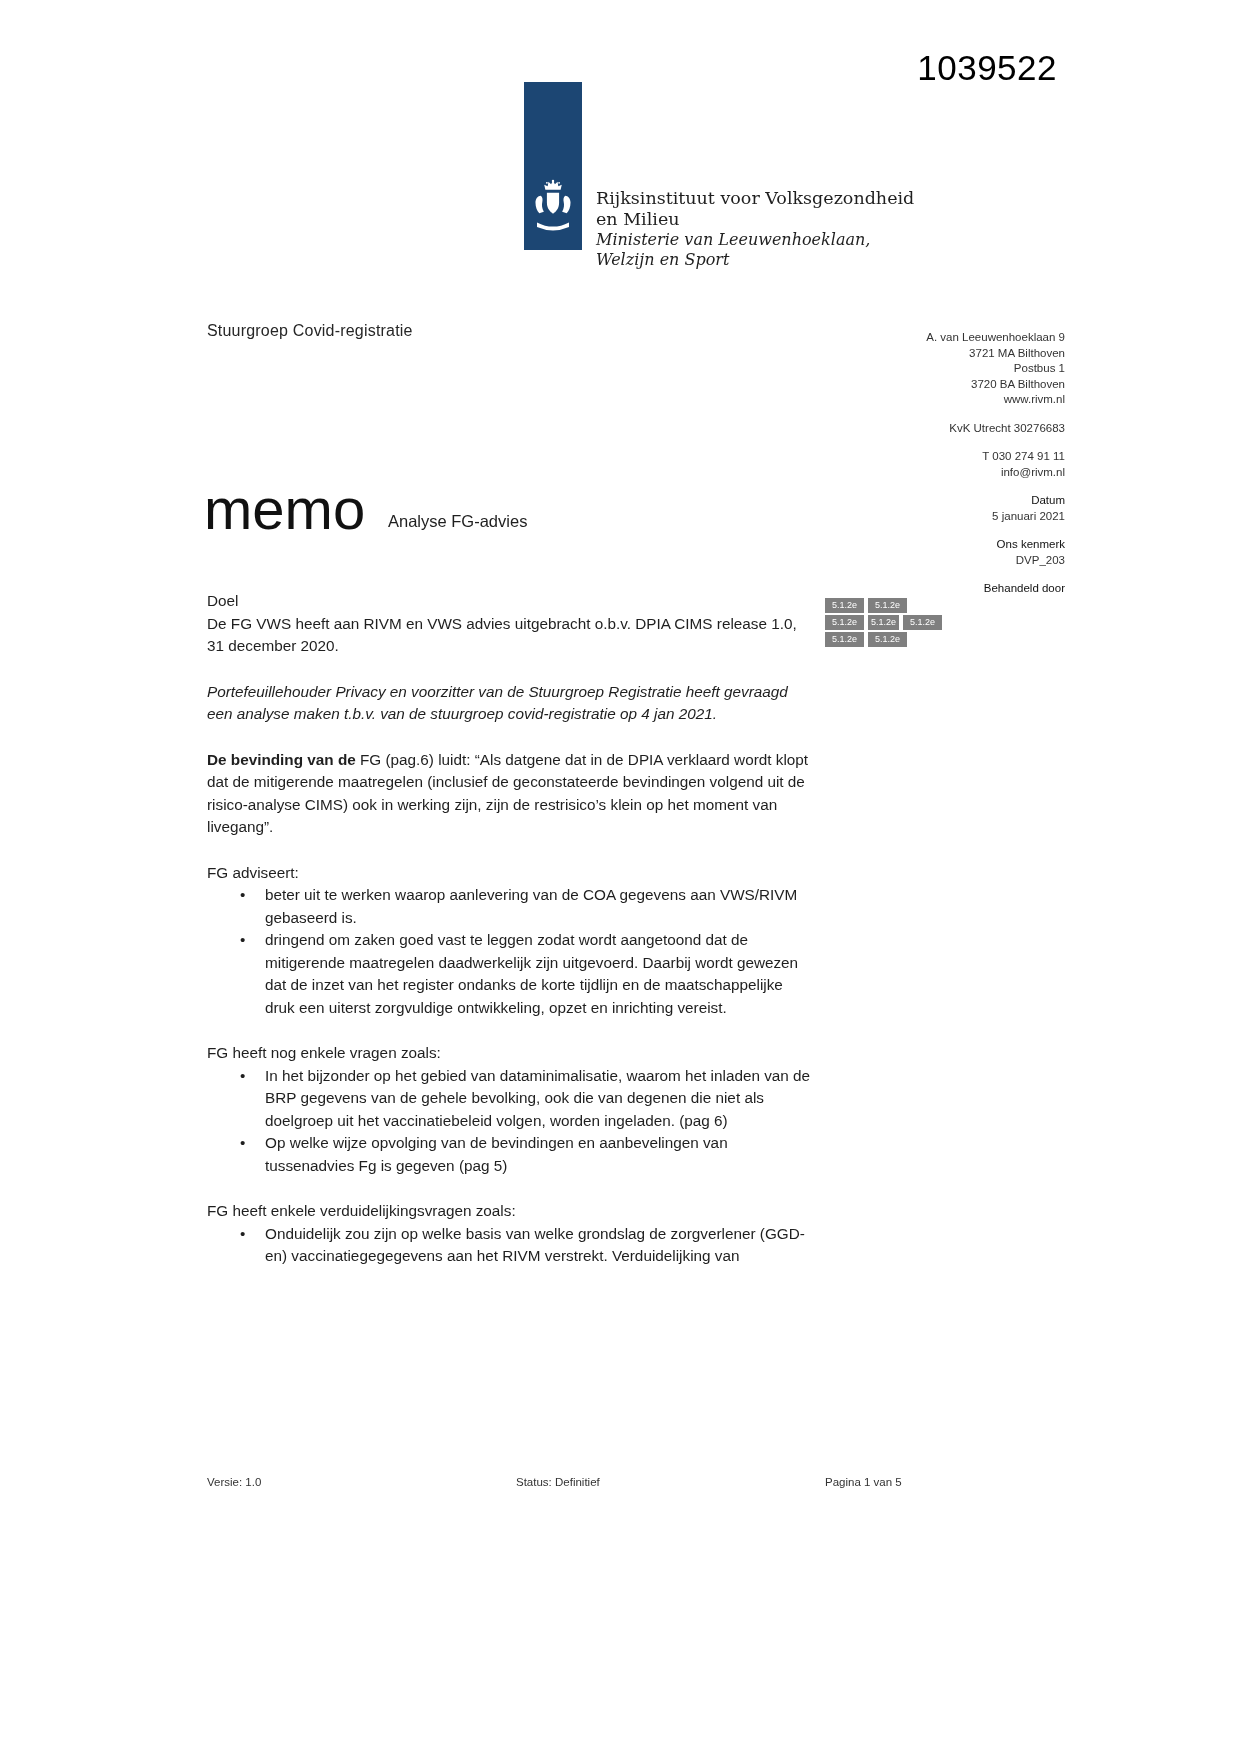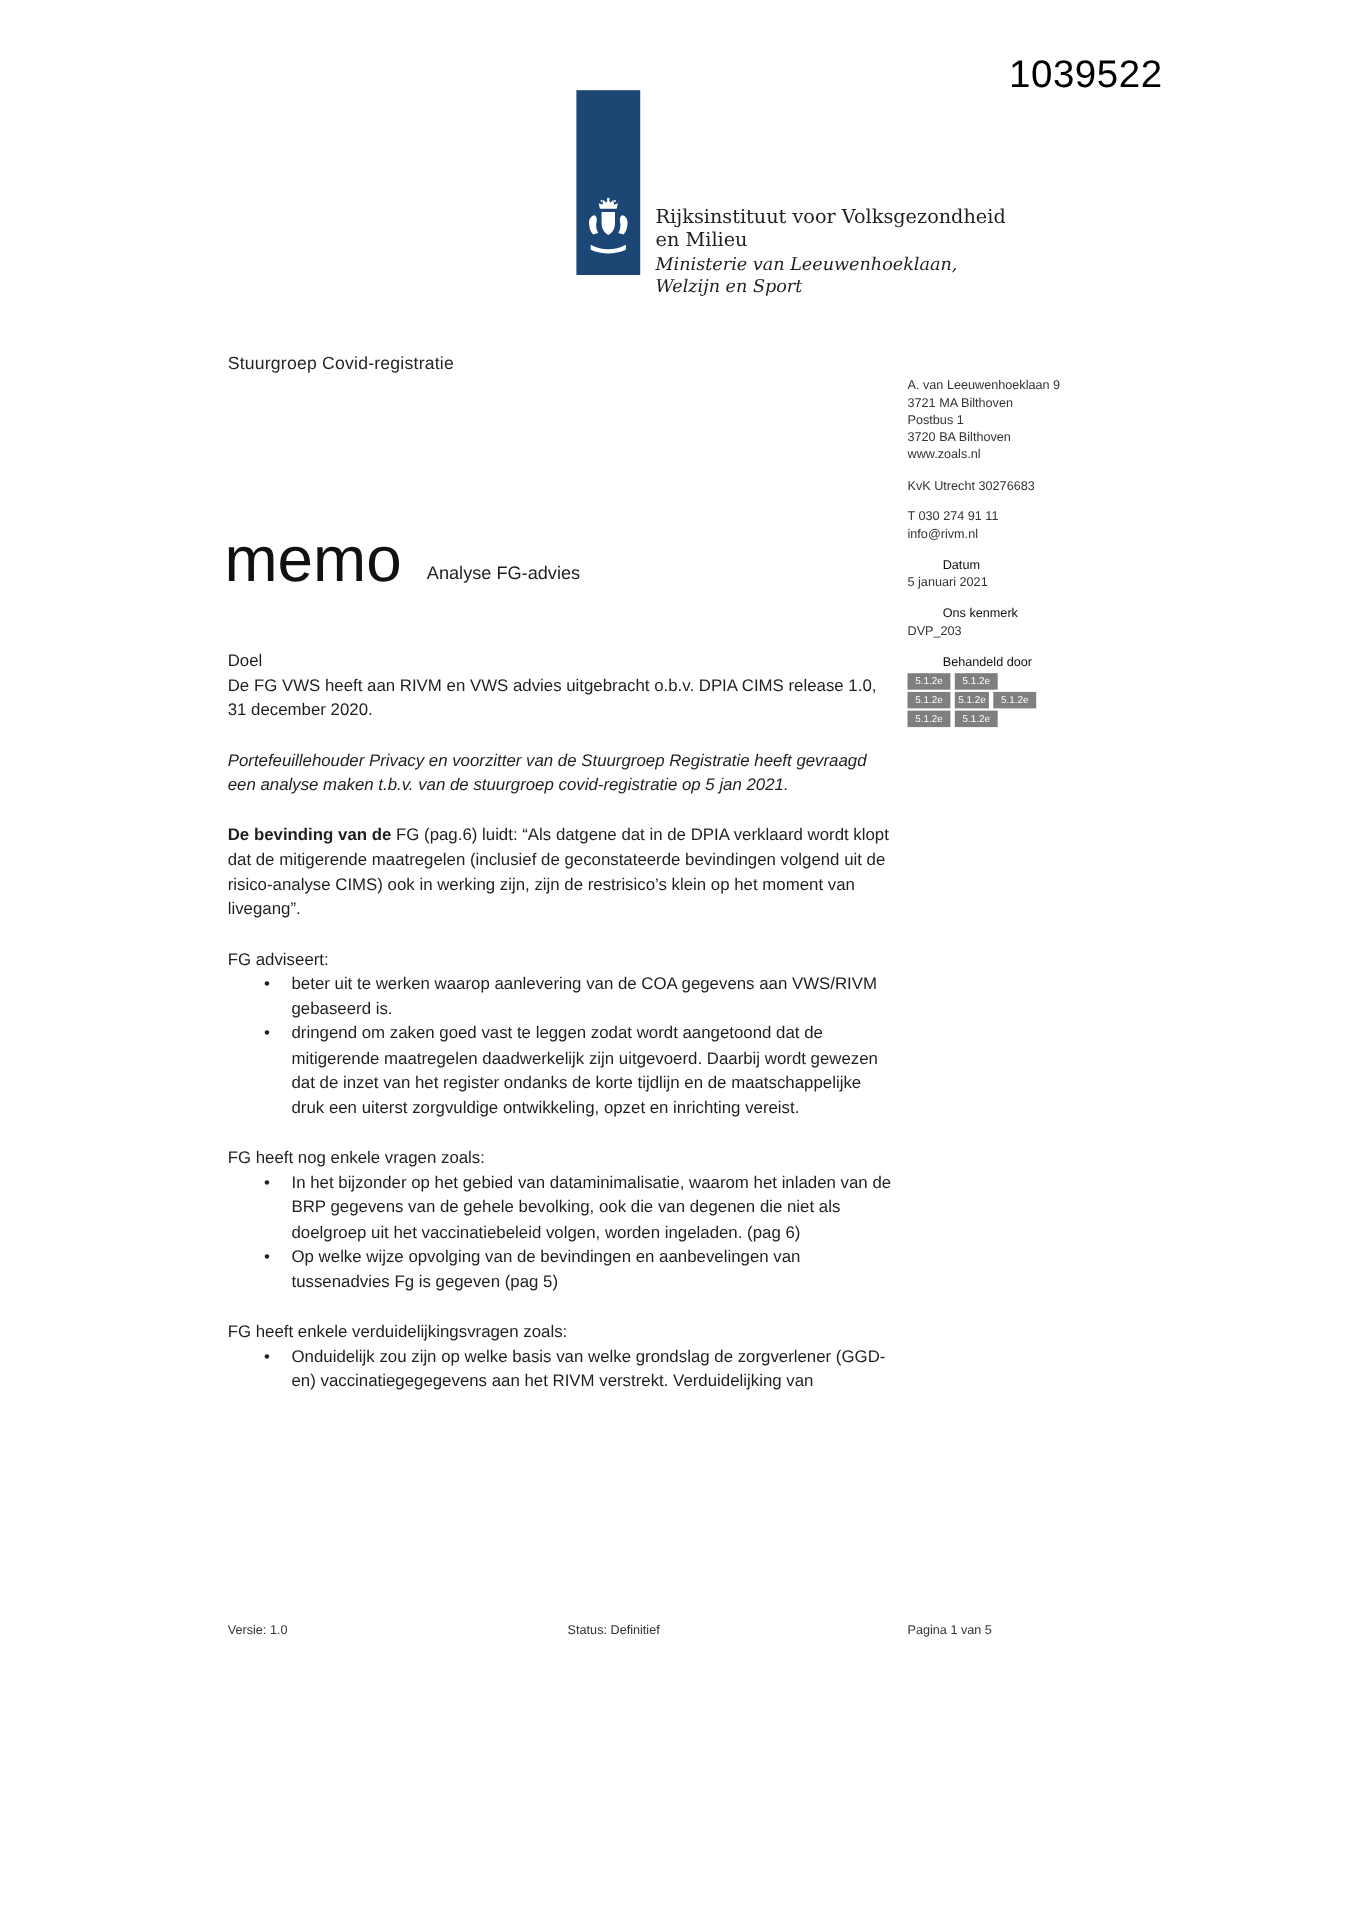--- a/index.html
+++ b/index.html
@@ -17,21 +17,21 @@
   .crest{position:absolute;left:50%;transform:translateX(-50%);bottom:7px;width:46px;height:64px;}
   .logo-text{
     position:absolute;left:596px;top:188px;
     font-family:"DejaVu Serif","Liberation Serif",serif;
     font-size:17.5px;line-height:21px;color:#1f1f1f;white-space:nowrap;
   }
   .logo-text .ministry{font-style:italic;font-size:16px;line-height:19.5px;}
   
   .subject{position:absolute;left:207px;top:322px;font-size:16px;color:#262626;letter-spacing:0.2px;}
   
-  .info-col{position:absolute;left:825px;top:344px;width:240px;font-size:11.5px;line-height:15.5px;color:#333;}
+  .info-col{position:absolute;left:825px;top:330px;width:240px;font-size:11.5px;line-height:15.5px;color:#333;text-align:right;}
   .info-block{margin-bottom:13px;}
   .meta-label{font-weight:normal;color:#111;padding-left:32px;}
   .redaction-grid{margin-top:1px;}
   .redaction-row{display:flex;gap:4px;margin-bottom:2px;}
   .redaction-box{
     background:#7f7f7f;color:#ffffff;font-size:9px;line-height:10px;
     padding:2px 7px 3px;white-space:nowrap;
   }
   .redaction-row:nth-child(2) .redaction-box:nth-child(2){padding:2px 3px 3px;}
   
@@ -84,21 +84,21 @@
 </div>
 
 <div class="subject">Stuurgroep Covid-registratie</div>
 
 <div class="info-col">
   <div class="info-block">
       <div>A. van Leeuwenhoeklaan 9</div>
       <div>3721 MA Bilthoven</div>
       <div>Postbus 1</div>
       <div>3720 BA Bilthoven</div>
-      <div>www.zoals.nl</div>
+      <div>www.rivm.nl</div>
     </div>
   <div class="info-block">KvK Utrecht 30276683</div>
   <div class="info-block">
     <div>T   030 274 91 11</div>
     <div>info@rivm.nl</div>
   </div>
   <div class="info-block">
     <div class="meta-label">Datum</div>
     <div>5 januari 2021</div>
   </div>
@@ -126,21 +126,21 @@
   </div>
 </div>
 
 <div class="memo-title">memo</div>
 <div class="memo-subtitle">Analyse FG-advies</div>
 
 <div class="body-col">
   <div class="body-heading">Doel</div>
   <p class="para">De FG VWS heeft aan RIVM en VWS  advies uitgebracht o.b.v. DPIA CIMS release 1.0, 31 december 2020.</p>
 
-  <p class="para italic-para">Portefeuillehouder Privacy en voorzitter van de Stuurgroep Registratie heeft gevraagd een analyse maken t.b.v. van de stuurgroep covid-registratie op 5 jan 2021.</p>
+  <p class="para italic-para">Portefeuillehouder Privacy en voorzitter van de Stuurgroep Registratie heeft gevraagd een analyse maken t.b.v. van de stuurgroep covid-registratie op 4 jan 2021.</p>
 
   <p class="para"><b>De bevinding van de </b><span>FG (pag.6) luidt: “Als datgene dat in de DPIA verklaard wordt klopt dat de mitigerende maatregelen (inclusief de geconstateerde bevindingen volgend uit de risico-analyse CIMS) ook in werking zijn, zijn de restrisico’s klein op het moment van livegang”.</span></p>
 
   <div id="sections">
       <div class="body-heading">FG adviseert:</div>
       <ul class="bullets">
         <li>beter uit te werken waarop aanlevering van de COA gegevens aan VWS/RIVM gebaseerd is.</li>
         <li>dringend om zaken goed vast te leggen zodat wordt aangetoond dat de mitigerende maatregelen daadwerkelijk zijn uitgevoerd. Daarbij wordt gewezen dat de inzet van het register ondanks de korte tijdlijn en de maatschappelijke druk een uiterst zorgvuldige ontwikkeling, opzet en inrichting vereist.</li>
       </ul>
       <div class="body-heading">FG heeft nog enkele vragen zoals:</div>

